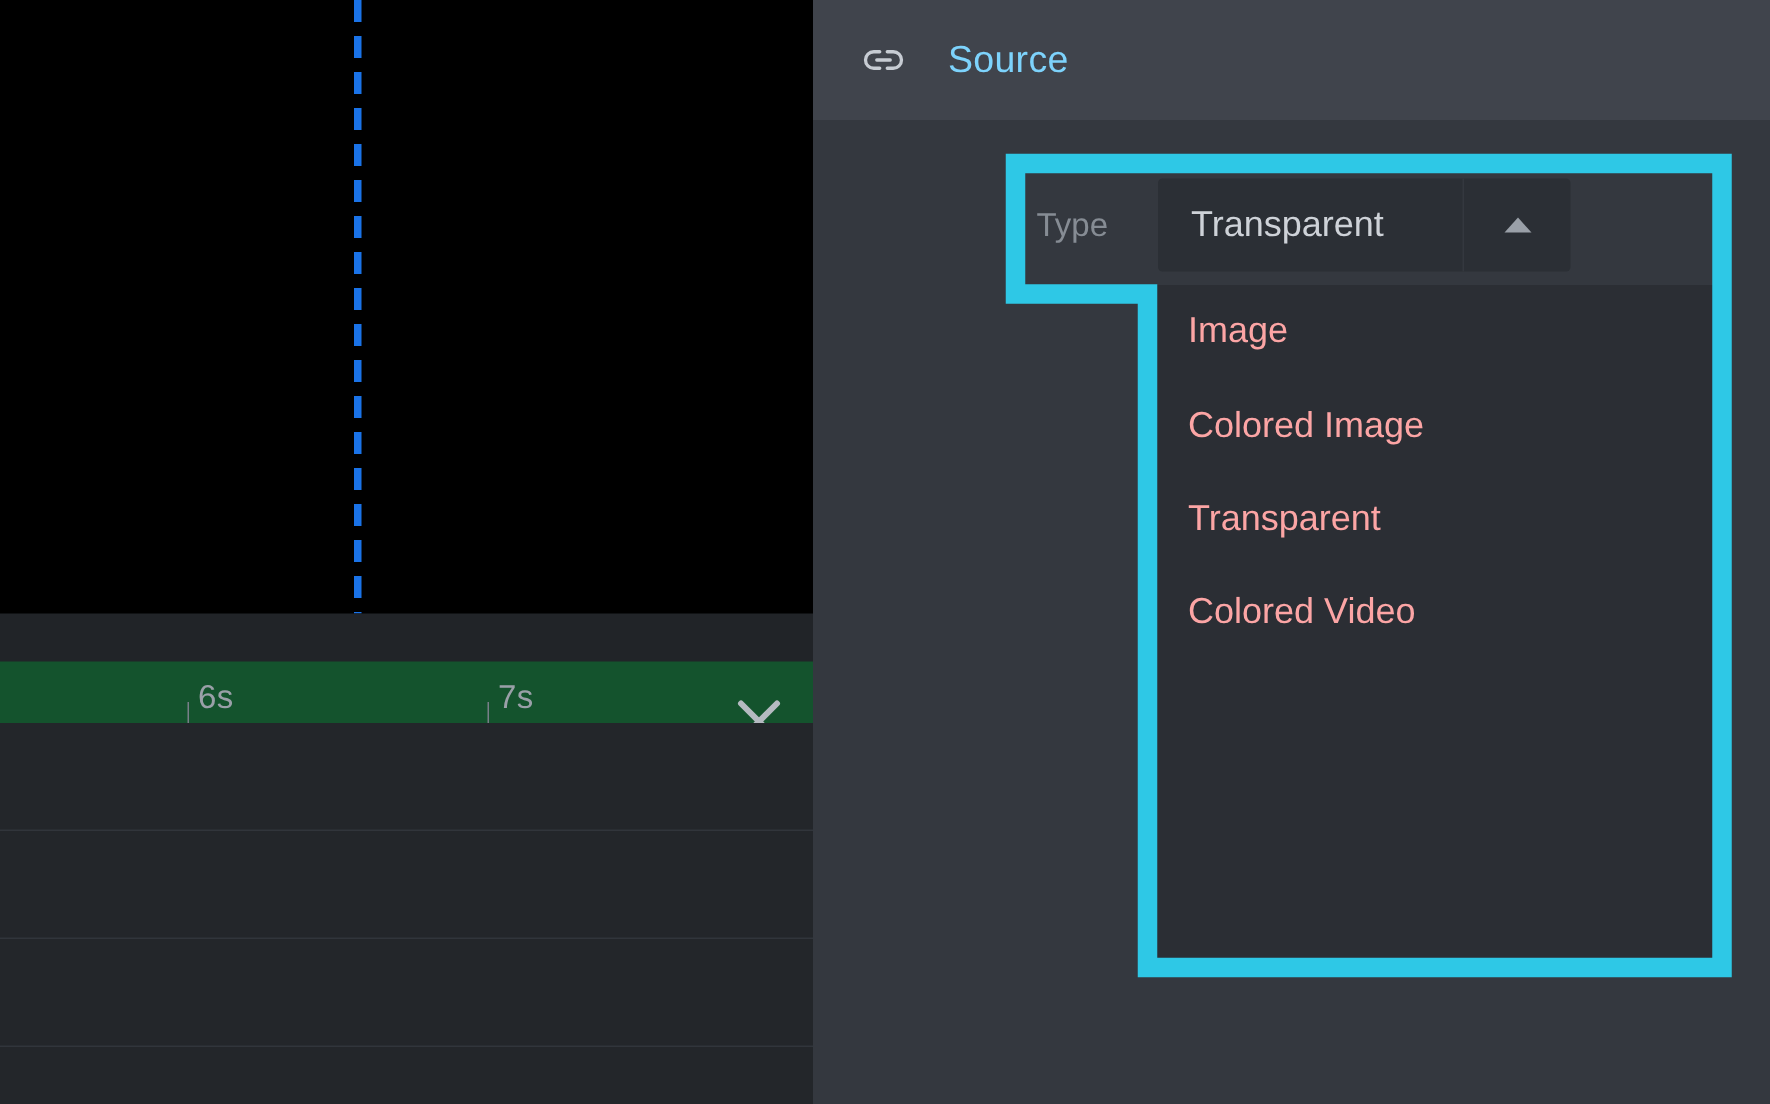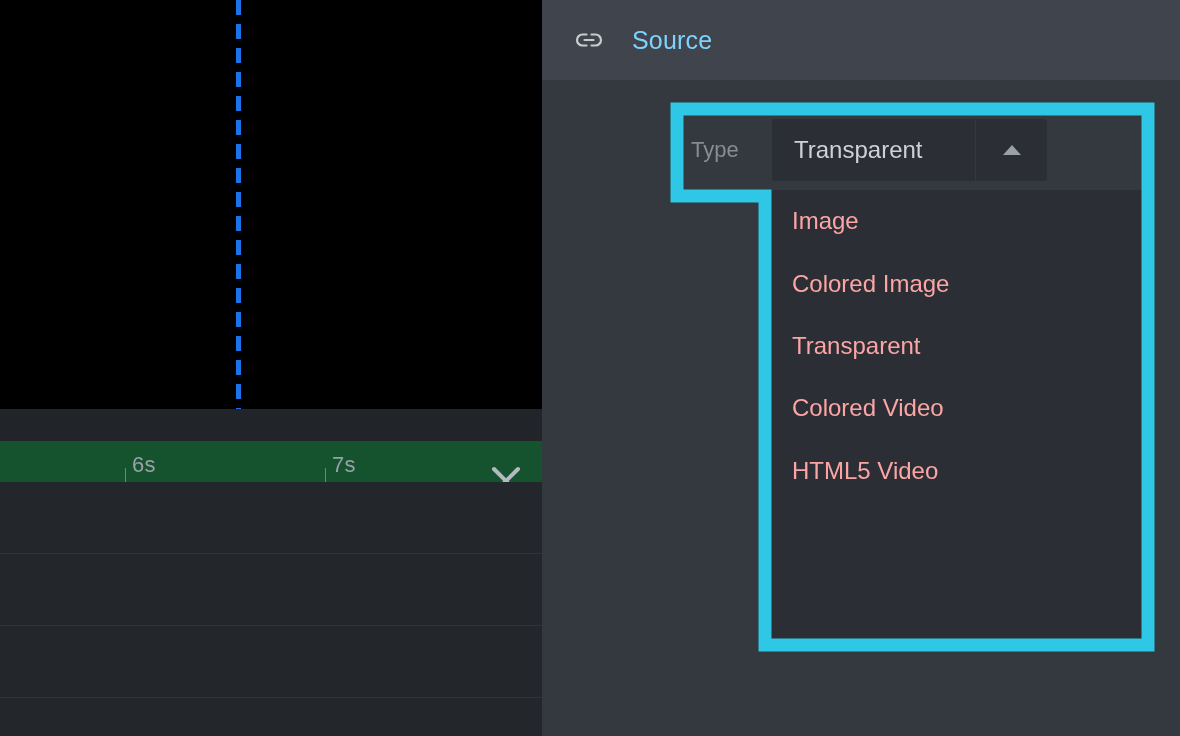--- a/index.html
+++ b/index.html
@@ -228,23 +228,20 @@
         </div>
         <div class="dropdown-item">
           <span>Colored Image</span>
         </div>
         <div class="dropdown-item">
           <span>Transparent</span>
         </div>
         <div class="dropdown-item">
           <span>Colored Video</span>
         </div>
-        <div class="dropdown-item">
-          <span>HTML5 Video</span>
-        </div>
       </div>
   </div>
 
   <svg id="highlight-overlay" viewBox="0 0 1180 736">
 
     <path id="highlight-path" fill="none" stroke-width="13" stroke-linejoin="miter" d="M 677 109
              L 1148 109
              L 1148 645
              L 765 645
              L 765 196

